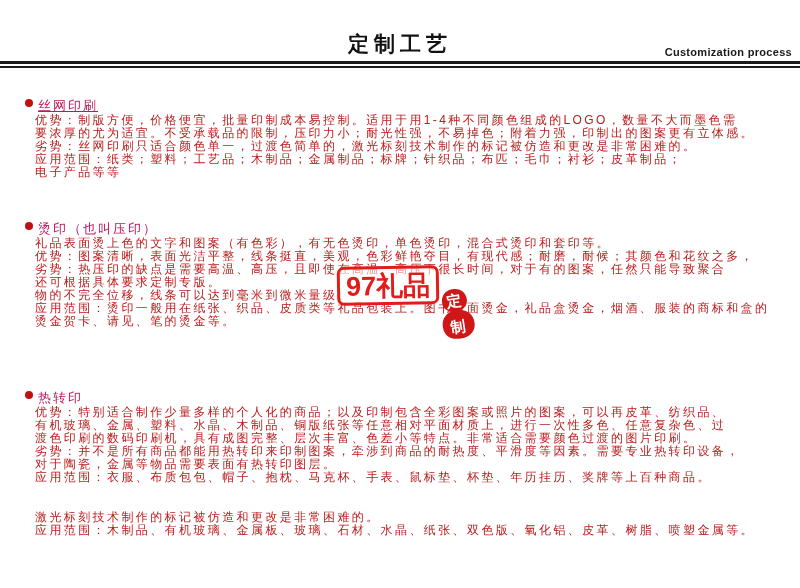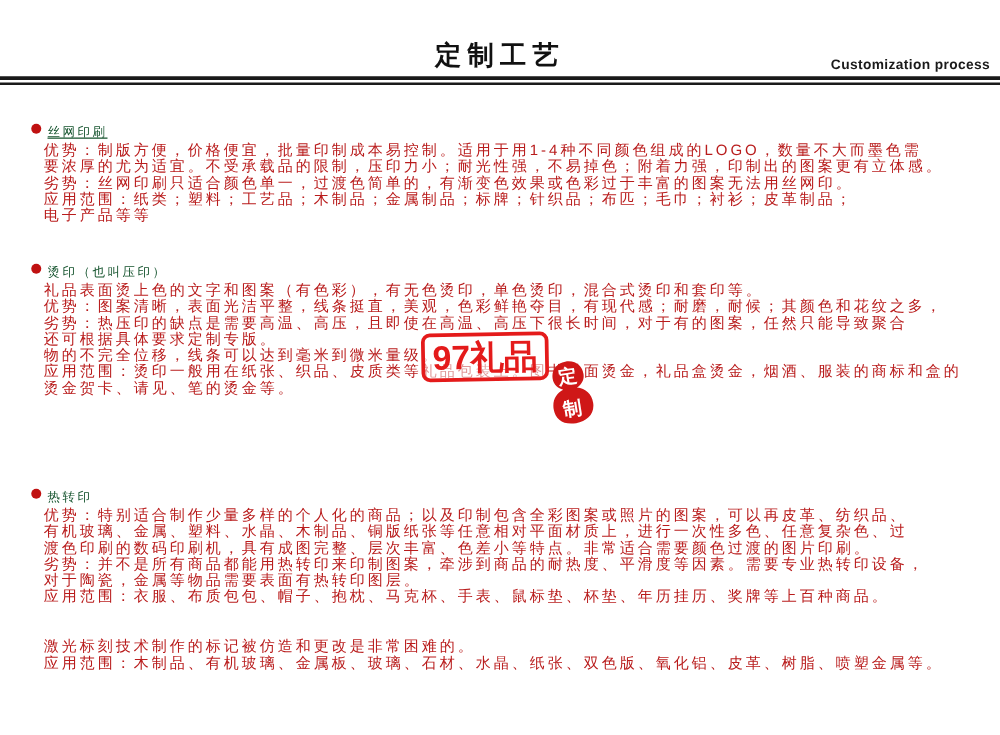--- a/index.html
+++ b/index.html
@@ -19,22 +19,22 @@
   .rule-thick{position:absolute;top:61px;left:0;width:800px;height:3px;background:#1a1a1a;}
   .rule-thin{position:absolute;top:66px;left:0;width:800px;height:2px;background:#1a1a1a;}
   
   .sec{position:absolute;left:0;width:800px;}
   .sec-head{position:relative;height:15px;padding-left:38px;}
   .bullet{
     position:absolute;left:25px;top:3px;width:8px;height:8px;border-radius:50%;
     background:#c01111;
   }
   .sec-heading{
-    display:inline-block;margin:0;font-size:10px;font-weight:normal;
-    color:#14532d;letter-spacing:2px;line-height:14px;font-family:Liberation Mono, monospace;
+    display:inline-block;margin:0;font-size:13px;font-weight:normal;
+    color:#be185d;letter-spacing:2px;line-height:14px;font-family:Liberation Mono, monospace;
   }
   .sec-heading.u{text-decoration:underline;}
   .sec-body{
     margin:3px 0 0 35px;width:750px;
     font-size:12px;color:#b91c1c;letter-spacing:2.4px;line-height:13px;
   }
   .line{white-space:nowrap;height:13px;overflow:visible;}
   
   .wm-box{
     position:absolute;left:337px;top:266px;width:96px;height:33px;
@@ -57,27 +57,27 @@
   <div class="rule-thin"></div>
 
   <div class="sec" style="top:96px">
     <div class="sec-head">
       <span class="bullet"></span>
       <h2 class="sec-heading u">丝网印刷</h2>
     </div>
     <div class="sec-body">
       <div class="line">优势：制版方便，价格便宜，批量印制成本易控制。适用于用1-4种不同颜色组成的LOGO，数量不大而墨色需</div>
       <div class="line">要浓厚的尤为适宜。不受承载品的限制，压印力小；耐光性强，不易掉色；附着力强，印制出的图案更有立体感。</div>
-      <div class="line">劣势：丝网印刷只适合颜色单一，过渡色简单的，有渐变色效果或色彩过于丰富的图案无法用丝网印。</div>
+      <div class="line">劣势：丝网印刷只适合颜色单一，过渡色简单的，激光标刻技术制作的标记被仿造和更改是非常困难的。</div>
       <div class="line">应用范围：纸类；塑料；工艺品；木制品；金属制品；标牌；针织品；布匹；毛巾；衬衫；皮革制品；</div>
       <div class="line">电子产品等等</div>
     </div>
   </div>
 
-  <div class="sec" style="top:208px">
+  <div class="sec" style="top:219px">
     <div class="sec-head">
       <span class="bullet"></span>
       <h2 class="sec-heading">烫印（也叫压印）</h2>
     </div>
     <div class="sec-body">
       <div class="line">礼品表面烫上色的文字和图案（有色彩），有无色烫印，单色烫印，混合式烫印和套印等。</div>
       <div class="line">优势：图案清晰，表面光洁平整，线条挺直，美观，色彩鲜艳夺目，有现代感；耐磨，耐候；其颜色和花纹之多，</div>
       <div class="line">劣势：热压印的缺点是需要高温、高压，且即使在高温、高压下很长时间，对于有的图案，任然只能导致聚合</div>
       <div class="line">还可根据具体要求定制专版。</div>
       <div class="line">物的不完全位移，线条可以达到毫米到微米量级。</div>

